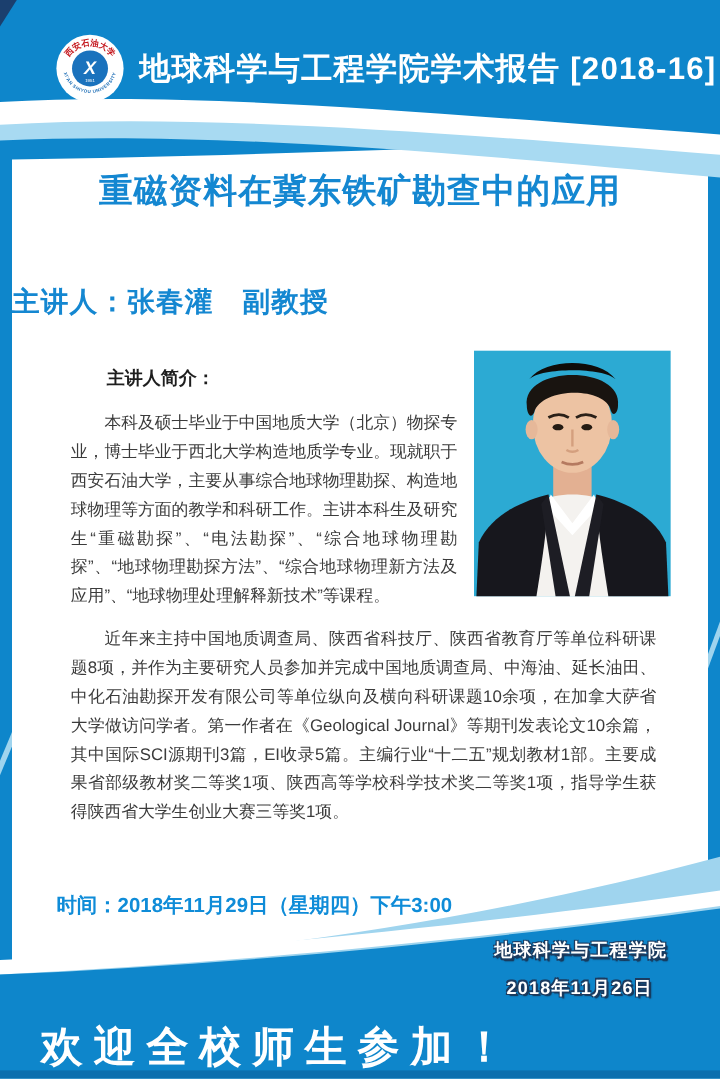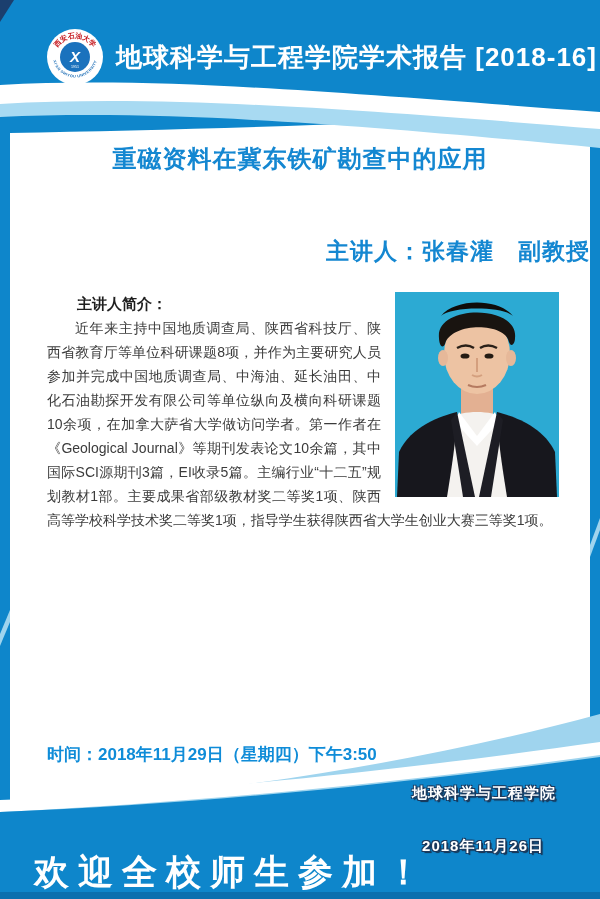--- a/index.html
+++ b/index.html
@@ -13,52 +13,52 @@
   .logo { position:absolute; left:46px; top:28px; width:58px; height:58px; }
 
   .header-title {
     position:absolute; left:116px; top:40px; width:470px;
     color:#ffffff; font-size:26px; font-weight:bold; 
     letter-spacing:1px; white-space:nowrap;
   }
 
   .main-title {
     position:absolute; left:10px; top:138px; width:580px; text-align:center;
-    color:#1487d1; font-size:24px; font-weight:bold; line-height:41px;
+    color:#1487d1; font-size:28px; font-weight:bold; line-height:41px;
     letter-spacing:1px;
   }
   .speaker-line {
-    position:absolute; left:10px; top:236px; width:580px; text-align:right;
+    position:absolute; left:10px; top:236px; width:580px; text-align:left;
     color:#1487d1; font-size:23px; font-weight:bold; letter-spacing:1px;
   }
 
   .bio {
     position:absolute; left:47px; top:292px; width:512px;
     font-size:14px; line-height:24px; color:#3b3b3b; text-align:justify;
   }
   .bio-heading { font-weight:bold; color:#1e1e1e; font-size:15px; margin:0; }
-  .bio p { margin:0; text-indent:2em; }
+  .bio p { margin:12px; text-indent:2em; }
   .photo {
     float:right; width:164px; height:205px; margin:0 0 8px 14px;
     display:block;
   }
 
   .schedule {
     position:absolute; left:47px; top:740px;
     color:#0f8cd8; font-size:17px; font-weight:bold; line-height:30px;
   }
 
   .footer-block {
     position:absolute; right:44px; top:777px; text-align:right;
     color:#ffffff; font-size:15px; font-weight:bold; line-height:31px;
     text-shadow:-1px -1px 0 #1c3a5e, 1px -1px 0 #1c3a5e,
                 -1px 1px 0 #1c3a5e, 1px 1px 0 #1c3a5e, 2px 2px 1px #16304e;
     letter-spacing:1px;
   }
-  .footer-date { padding-right:12px;margin-top:22px; }
+  .footer-date { padding-right:12px; }
 
   .welcome {
     position:absolute; left:34px; top:849px;
     color:#ffffff; font-size:35px; font-weight:bold; letter-spacing:9px;
     font-family:"DejaVu Serif", serif; white-space:nowrap;
   }
 </style>
 </head>
 <body>
 
@@ -136,25 +136,26 @@
 
       <path d="M62,56 Q71,51 79,56" stroke="#2a2018" stroke-width="2.4" fill="none"></path>
       <path d="M85,56 Q93,51 102,56" stroke="#2a2018" stroke-width="2.4" fill="none"></path>
       <ellipse cx="70" cy="64" rx="4.5" ry="2.6" fill="#241b13"></ellipse>
       <ellipse cx="94" cy="64" rx="4.5" ry="2.6" fill="#241b13"></ellipse>
 
       <path d="M82,66 L82,80 M77,83 Q82,86 87,83" stroke="#d49f7e" stroke-width="2" fill="none"></path>
       <path d="M73,93 Q82,97 91,93" stroke="#b57a60" stroke-width="2.2" fill="none"></path>
     </svg>
     <p class="bio-heading">主讲人简介：</p>
+    <p>本科及硕士毕业于中国地质大学（北京）物探专业，博士毕业于西北大学构造地质学专业。现就职于西安石油大学，主要从事综合地球物理勘探、构造地球物理等方面的教学和科研工作。主讲本科生及研究生“重磁勘探”、“电法勘探”、“综合地球物理勘探”、“地球物理勘探方法”、“综合地球物理新方法及应用”、“地球物理处理解释新技术”等课程。</p>
     <p>近年来主持中国地质调查局、陕西省科技厅、陕西省教育厅等单位科研课题8项，并作为主要研究人员参加并完成中国地质调查局、中海油、延长油田、中化石油勘探开发有限公司等单位纵向及横向科研课题10余项，在加拿大萨省大学做访问学者。第一作者在《Geological Journal》等期刊发表论文10余篇，其中国际SCI源期刊3篇，EI收录5篇。主编行业“十二五”规划教材1部。主要成果省部级教材奖二等奖1项、陕西高等学校科学技术奖二等奖1项，指导学生获得陕西省大学生创业大赛三等奖1项。</p>
   </div>
 
   <div class="schedule">
-    <div>时间：2018年11月29日（星期四）下午3:50</div>
+    <div>时间：2018年11月29日（星期四）下午3:00</div>
   </div>
 
   <div class="footer-block">
     <div>地球科学与工程学院</div>
     <div class="footer-date">2018年11月26日</div>
   </div>
 
   <div class="welcome">欢迎全校师生参加！</div>
 
 </div>

